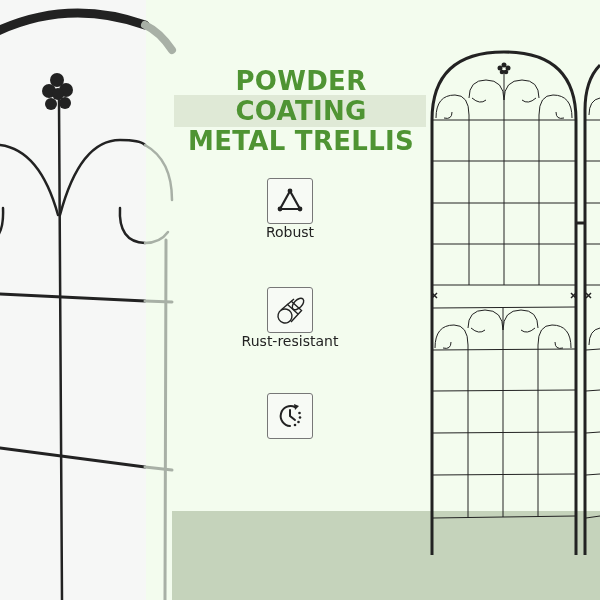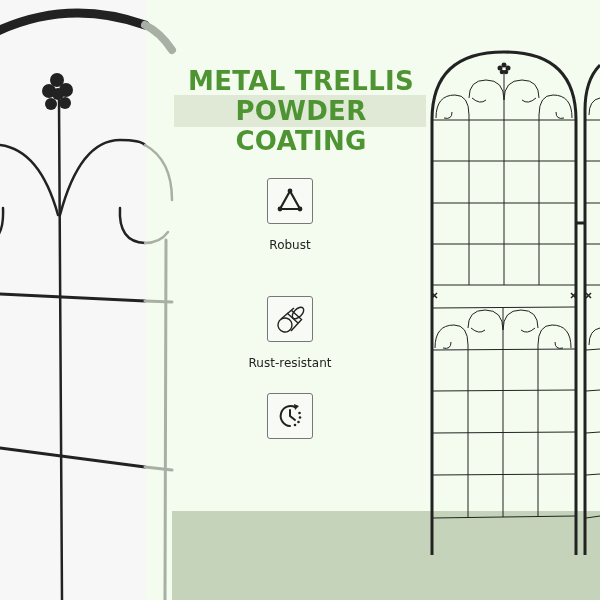--- a/index.html
+++ b/index.html
@@ -4,21 +4,21 @@
 <style>
   html,body{margin:0;padding:0;}
   body{width:600px;height:600px;position:relative;overflow:hidden;background:#f3fcee;font-family:"DejaVu Sans","Liberation Sans",sans-serif;}
   .bg-left{position:absolute;left:0;top:0;width:146px;height:600px;background:#f6f7f6;}
   .bg-ground{position:absolute;left:172px;top:511px;width:428px;height:89px;background:#c5d3bb;}
   .art{position:absolute;left:0;top:0;width:600px;height:600px;}
   .title-band{position:absolute;left:174px;top:95px;width:252px;height:32px;background:#dfe9d6;}
   .title{position:absolute;left:170px;top:66px;width:262px;text-align:center;color:#4f9433;font-weight:bold;font-size:26px;line-height:30px;letter-spacing:0.3px;}
   .feature{position:absolute;left:230px;width:120px;text-align:center;}
   .icon-box{width:44px;height:44px;margin:0 auto;border:1.5px solid #777;border-radius:3px;background:#f7faf5;display:flex;align-items:center;justify-content:center;}
-  .feature-label{margin-top:14px;font-size:12px;color:#222;}
+  .feature-label{font-size:14px;color:#222;}
 </style>
 </head>
 <body>
 
 <div class="bg-left"></div>
 <div class="bg-ground"></div>
 
 <svg class="art" viewBox="0 0 600 600">
 
   <g fill="none" stroke="#222" stroke-linecap="round">
@@ -107,37 +107,37 @@
       <path d="M589,115 Q589,100 600,98"></path>
       <path d="M589,345 Q589,330 600,328"></path>
     </g>
     <line x1="586" y1="293" x2="591" y2="298" stroke-width="1.5"></line>
       <line x1="591" y1="293" x2="586" y2="298" stroke-width="1.5"></line>
   </g>
 </svg>
 
 <div class="title-band"></div>
 <div class="title">
+  <div>POWDER COATING</div>
   <div>METAL TRELLIS</div>
-  <div>POWDER COATING</div>
 </div>
 
 <div class="feature" style="top:178px;">
   <div class="icon-box">
     <svg width="30" height="30" viewBox="0 0 30 30">
         <path d="M15,5 L25,23 L5,23 Z" fill="none" stroke="#222" stroke-width="2.2" stroke-linejoin="round"></path>
         <circle cx="15" cy="5" r="2.4" fill="#222"></circle>
         <circle cx="5" cy="23" r="2.4" fill="#222"></circle>
         <circle cx="25" cy="23" r="2.4" fill="#222"></circle>
       </svg>
   </div>
   <div class="feature-label">Robust</div>
 </div>
 
-<div class="feature" style="top:296px;">
+<div class="feature" style="top:287px;">
   <div class="icon-box">
     <svg width="32" height="32" viewBox="0 0 32 32">
         <g fill="none" stroke="#222" stroke-width="1.4">
           <ellipse cx="11" cy="22" rx="7" ry="7" transform="rotate(-30 11 22)"></ellipse>
           <path d="M7,16 L20,5 M17,28 L28,16"></path>
           <ellipse cx="24" cy="10" rx="4" ry="7" transform="rotate(45 24 10)"></ellipse>
           <path d="M13,10 L24,20 M17,7 L27,16"></path>
         </g>
       </svg>
   </div>

